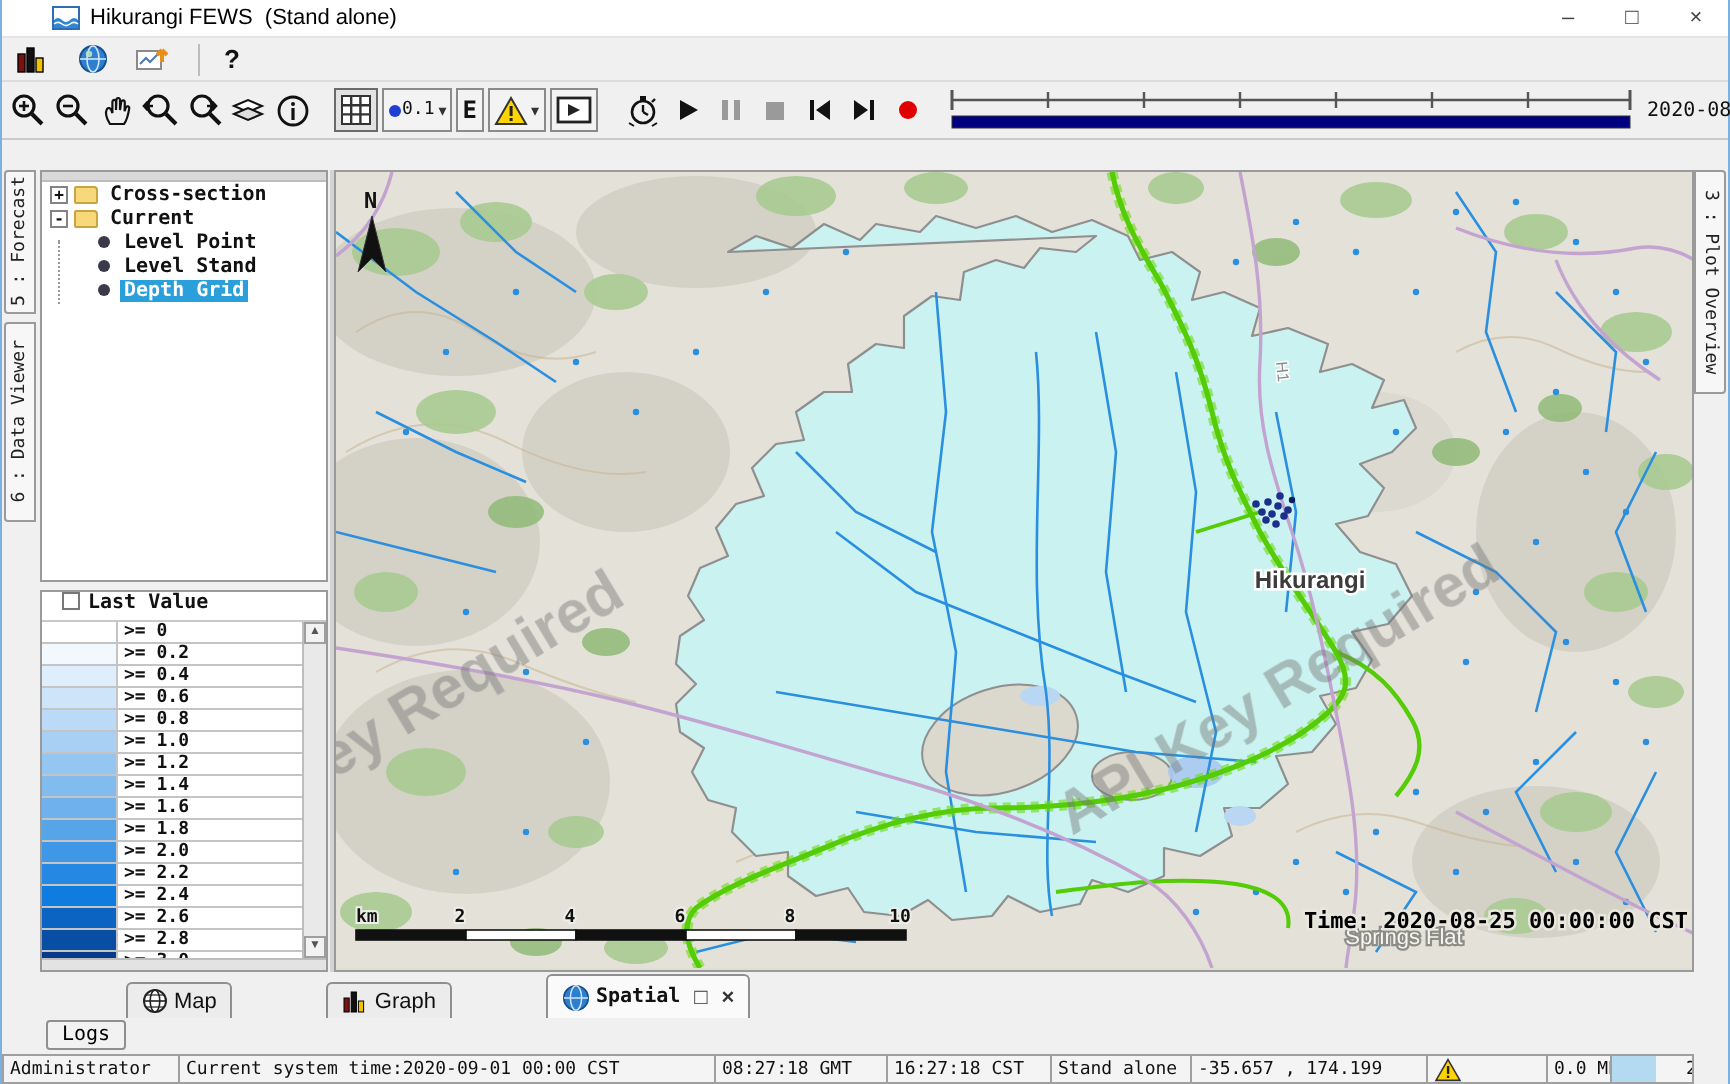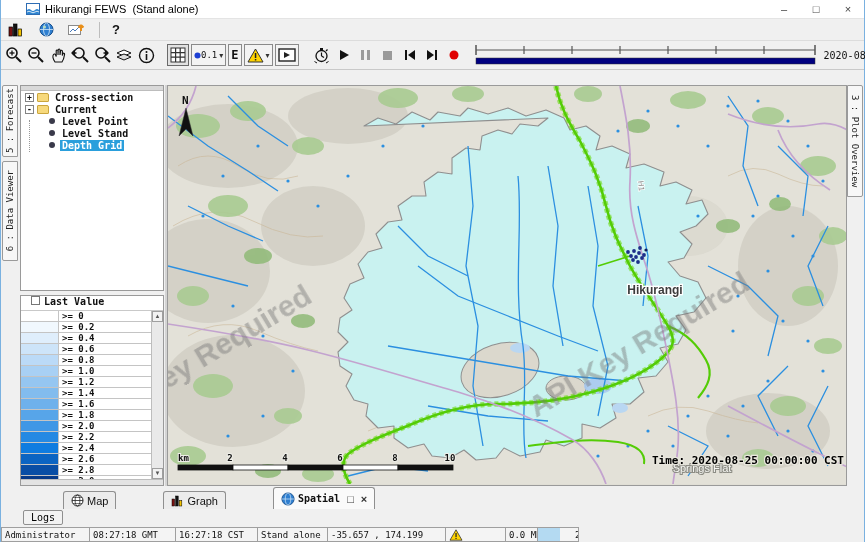--- a/index.html
+++ b/index.html
@@ -647,20 +647,21 @@
       <span class="mini">□</span>
       <span class="mini" style="font-weight:bold;">×</span>
     </div>
   </div>
   <div class="logs-row">
     <button class="logs-btn">Logs</button>
   </div>
 
   <div class="statusbar">
     <div class="scell" style="width:88px;">Administrator</div>
+    <div class="scell" style="width:268px;">Current system time:2020-09-01 00:00 CST</div>
     <div class="scell" style="width:86px;">08:27:18 GMT</div>
     <div class="scell" style="width:82px;">16:27:18 CST</div>
     <div class="scell" style="width:70px;">Stand alone</div>
     <div class="scell" style="width:118px;">-35.657 , 174.199</div>
     <div class="scell warn-cell" style="width:60px;">
       <svg width="14" height="12" viewBox="0 0 17 15">
         <path d="M8.5 1 L16 14 H1 Z" fill="#ffd400" stroke="#333"></path>
         <rect x="7.8" y="5" width="1.5" height="5" fill="#222"></rect>
           <rect x="7.8" y="11" width="1.5" height="1.5" fill="#222"></rect>
       </svg>

